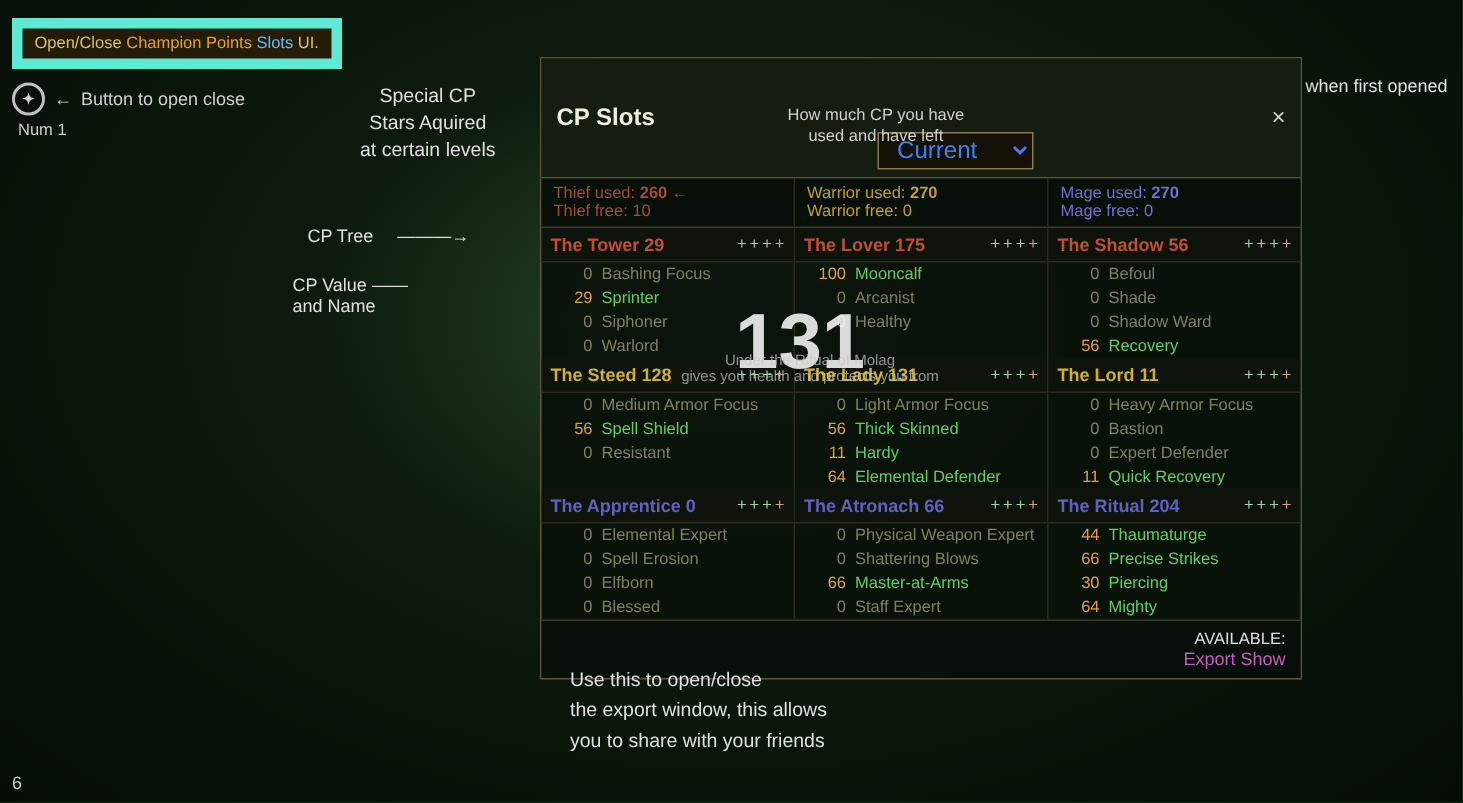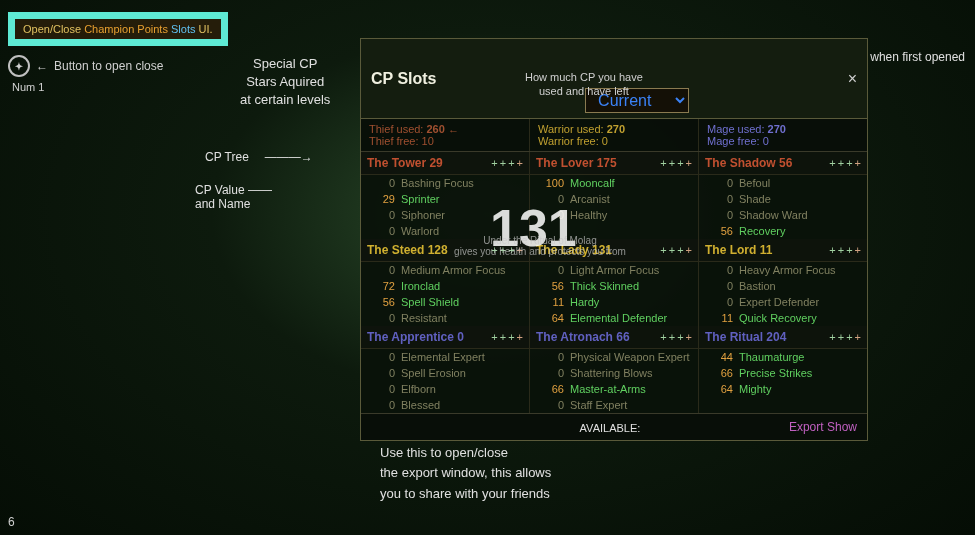--- a/index.html
+++ b/index.html
@@ -195,20 +195,21 @@
     .skill-name.inactive { color: #808060; }
 
     
     .cp-bottom {
       border-top: 1px solid #3a3a2a;
       background: rgba(8,15,8,0.95);
       padding: 6px 10px;
       display: flex;
       justify-content: space-between;
       align-items: flex-end;
+      flex-direction: column;
     }
 
     .available-label {
       color: #e0e0e0;
       font-size: 11px;
       text-align: center;
     }
     .export-btn {
       color: #c060c0;
       font-size: 12px;
@@ -479,24 +480,20 @@
               <span class="plus-btn">+</span>
               <span class="plus-btn">+</span>
               <span class="minus-btn">+</span>
             </div>
           </div>
           <div class="skill-row">
             <span class="skill-val zero">0</span>
             <span class="skill-name inactive">Medium Armor Focus</span>
           </div>
           <div class="skill-row">
-            <span class="skill-val active">72</span>
-            <span class="skill-name active">Ironclad</span>
-          </div>
-          <div class="skill-row">
             <span class="skill-val active">56</span>
             <span class="skill-name active">Spell Shield</span>
           </div>
           <div class="skill-row">
             <span class="skill-val zero">0</span>
             <span class="skill-name inactive">Resistant</span>
           </div>
         </div>
         <div class="cp-col">
           <div class="tree-header">
@@ -618,20 +615,24 @@
               <span class="minus-btn">+</span>
             </div>
           </div>
           <div class="skill-row">
             <span class="skill-val active">44</span>
             <span class="skill-name active">Thaumaturge</span>
           </div>
           <div class="skill-row">
             <span class="skill-val active">66</span>
             <span class="skill-name active">Precise Strikes</span>
+          </div>
+          <div class="skill-row">
+            <span class="skill-val active">30</span>
+            <span class="skill-name active">Piercing</span>
           </div>
           <div class="skill-row">
             <span class="skill-val active">64</span>
             <span class="skill-name active">Mighty</span>
           </div>
         </div>
       </div>
     </div>
 
   <div class="cp-bottom">

